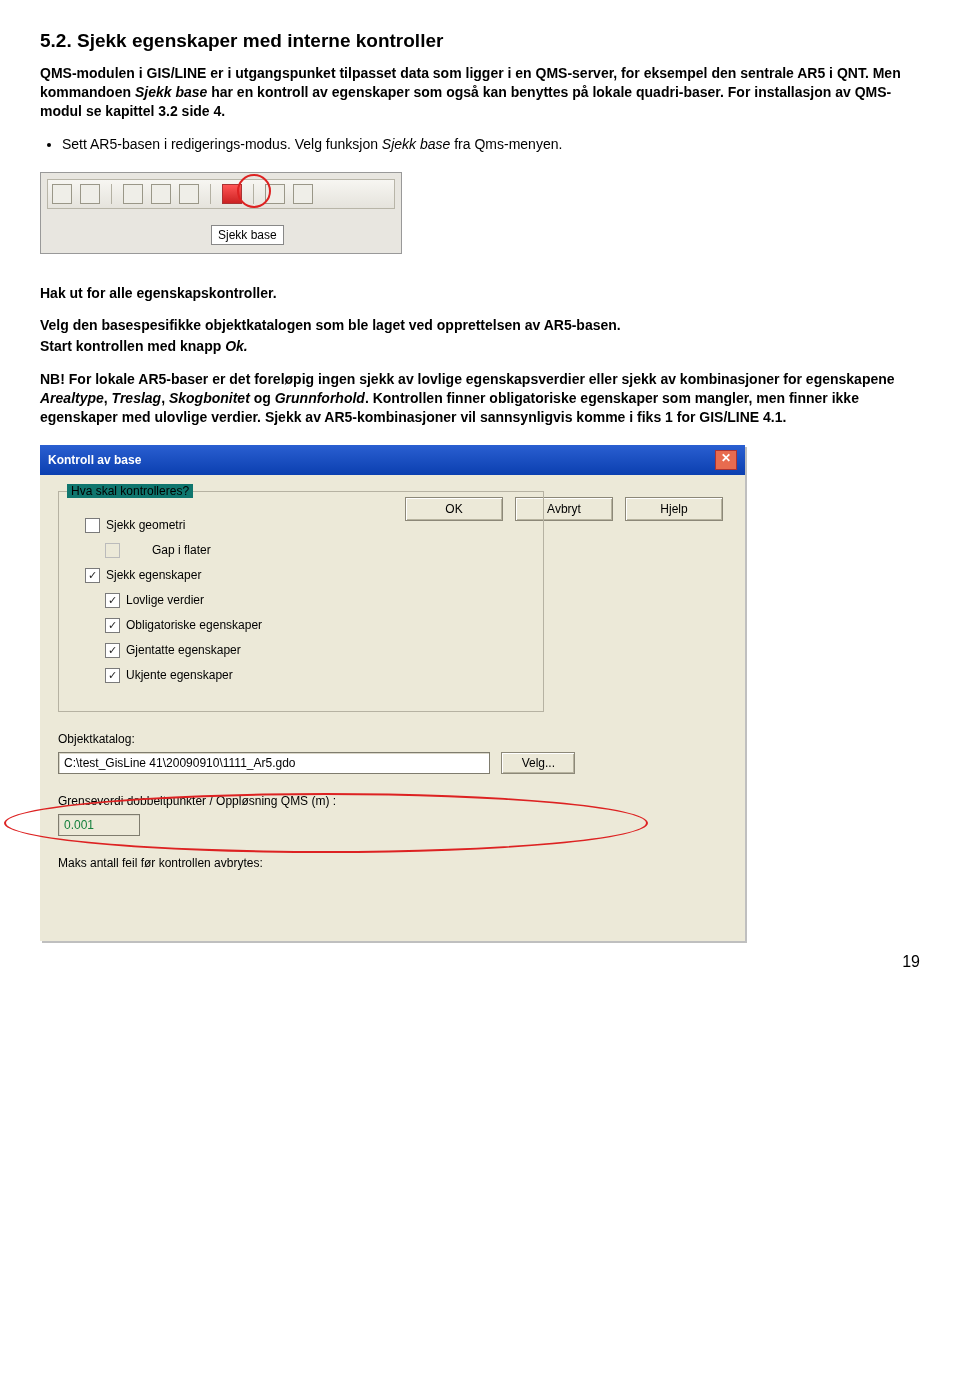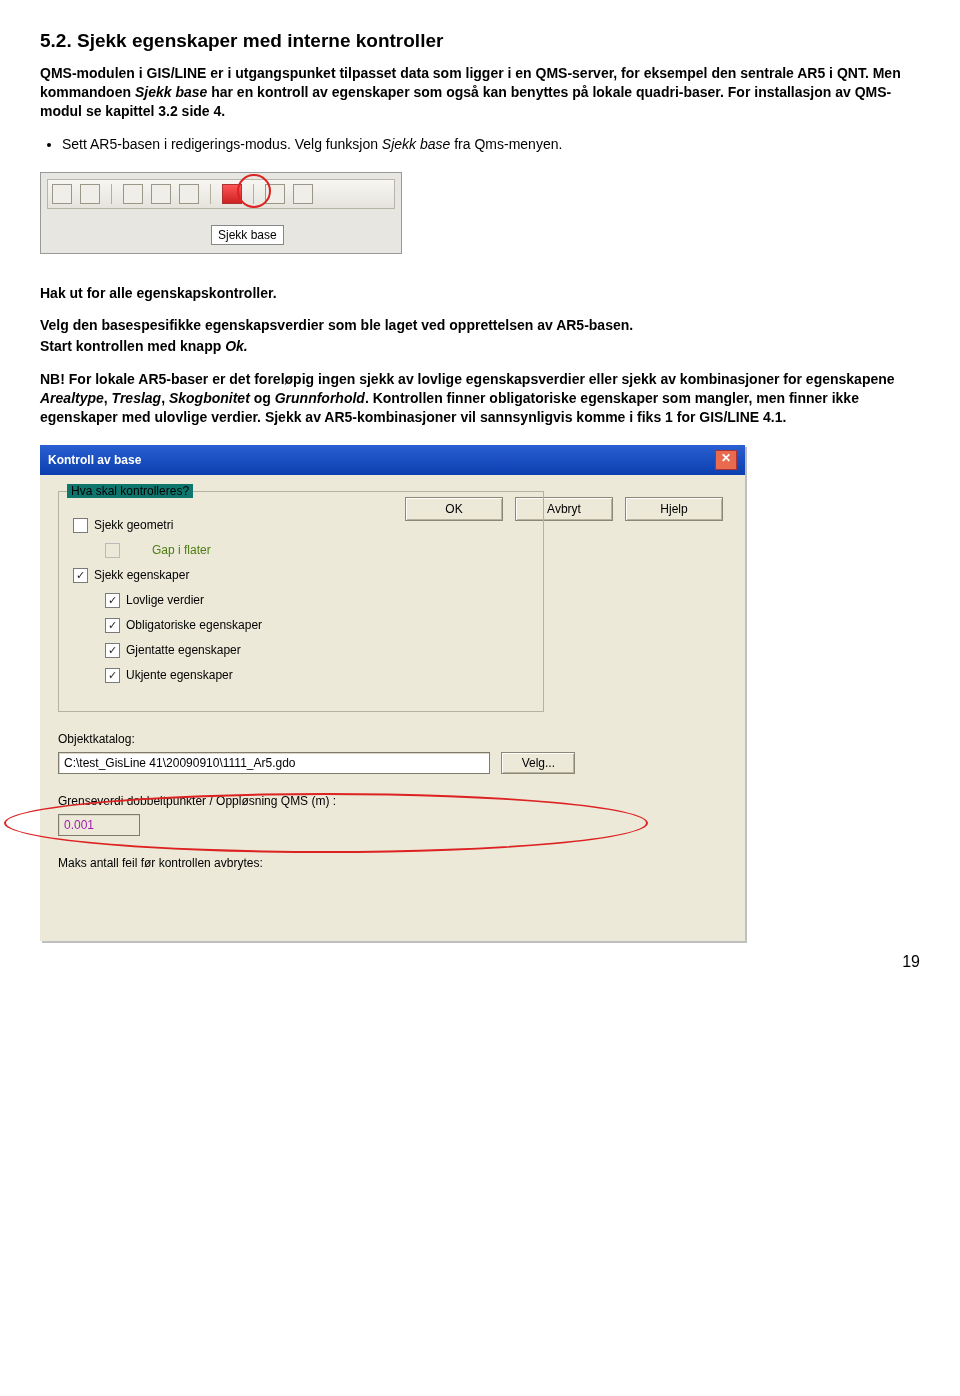--- a/index.html
+++ b/index.html
@@ -114,36 +114,36 @@
     position: absolute;
     top: -8px;
     left: 8px;
     background: #0f766e;
     padding: 0 4px;
     font-size: 12px;
   }
   .cb-row {
     display: flex;
     align-items: center;
-    margin: 10px 0;
+    margin: 10px 12px;
     gap: 6px;
   }
   .cb-row.indent1 { margin-left: 32px; }
   .cb {
     width: 13px; height: 13px;
     border: 1px solid #7a7a7a;
     background: #fff;
     display: inline-flex;
     align-items: center;
     justify-content: center;
     font-size: 11px;
     line-height: 11px;
     color: #222;
   }
-  .disabled { color: #4d7c0f; gap: 32px; }
+  .disabled { color: #000000; gap: 32px; }
   .btn {
     width: 96px;
     padding: 4px 0;
     text-align: center;
     background: #ece9d8;
     border: 1px solid #8c8878;
     box-shadow: inset 1px 1px 0 #fff, inset -1px -1px 0 #b7b39f;
     font-size: 12px;
   }
   .btn-col {
@@ -161,21 +161,21 @@
   .text-input {
     background: #fff;
     border: 1px solid #7f7c6e;
     padding: 3px 5px;
     width: 420px;
     font-size: 12px;
     box-shadow: inset 1px 1px 0 #d9d6c8;
     display: inline-block;
   }
   .text-input.small { width: 70px; }
-  .text-input.disabled-i { background: #ece9d8; color: #a21caf; }
+  .text-input.disabled-i { background: #ece9d8; color: #15803d; }
   .velg-btn {
     display: inline-block;
     margin-left: 8px;
     width: 72px;
     padding: 3px 0;
     text-align: center;
     background: #ece9d8;
     border: 1px solid #8c8878;
     box-shadow: inset 1px 1px 0 #fff, inset -1px -1px 0 #b7b39f;
     font-size: 12px;
@@ -224,21 +224,21 @@
     <span class="tb-btn" style="background:linear-gradient(#f55,#c22);border-color:#a33"></span>
     <span class="tb-sep"></span>
     <span class="tb-btn"></span>
     <span class="tb-btn"></span>
   </div>
   <div class="tb-highlight"></div>
   <div class="tooltip-box">Sjekk base</div>
 </div>
 
 <p>Hak ut for alle egenskapskontroller.</p>
-<p style="margin-bottom:2px;">Velg den basespesifikke egenskapsverdier som ble laget ved opprettelsen av AR5-basen.</p>
+<p style="margin-bottom:2px;">Velg den basespesifikke objektkatalogen som ble laget ved opprettelsen av AR5-basen.</p>
 <p>
   <span>Start kontrollen med knapp </span><span class="italic">Ok.</span>
 </p>
 
 <p>
   <span>NB! For lokale AR5-baser er det foreløpig ingen sjekk av lovlige egenskapsverdier eller sjekk av kombinasjoner for egenskapene </span><span class="italic">Arealtype</span><span>, </span><span class="italic">Treslag</span><span>, </span><span class="italic">Skogbonitet</span><span> og </span><span class="italic">Grunnforhold</span><span>. Kontrollen finner obligatoriske egenskaper som mangler, men finner ikke egenskaper med ulovlige verdier. Sjekk av AR5-kombinasjoner vil sannsynligvis komme i fiks 1 for GIS/LINE 4.1.</span>
 </p>
 
 <div class="dialog">
   <div class="titlebar">

